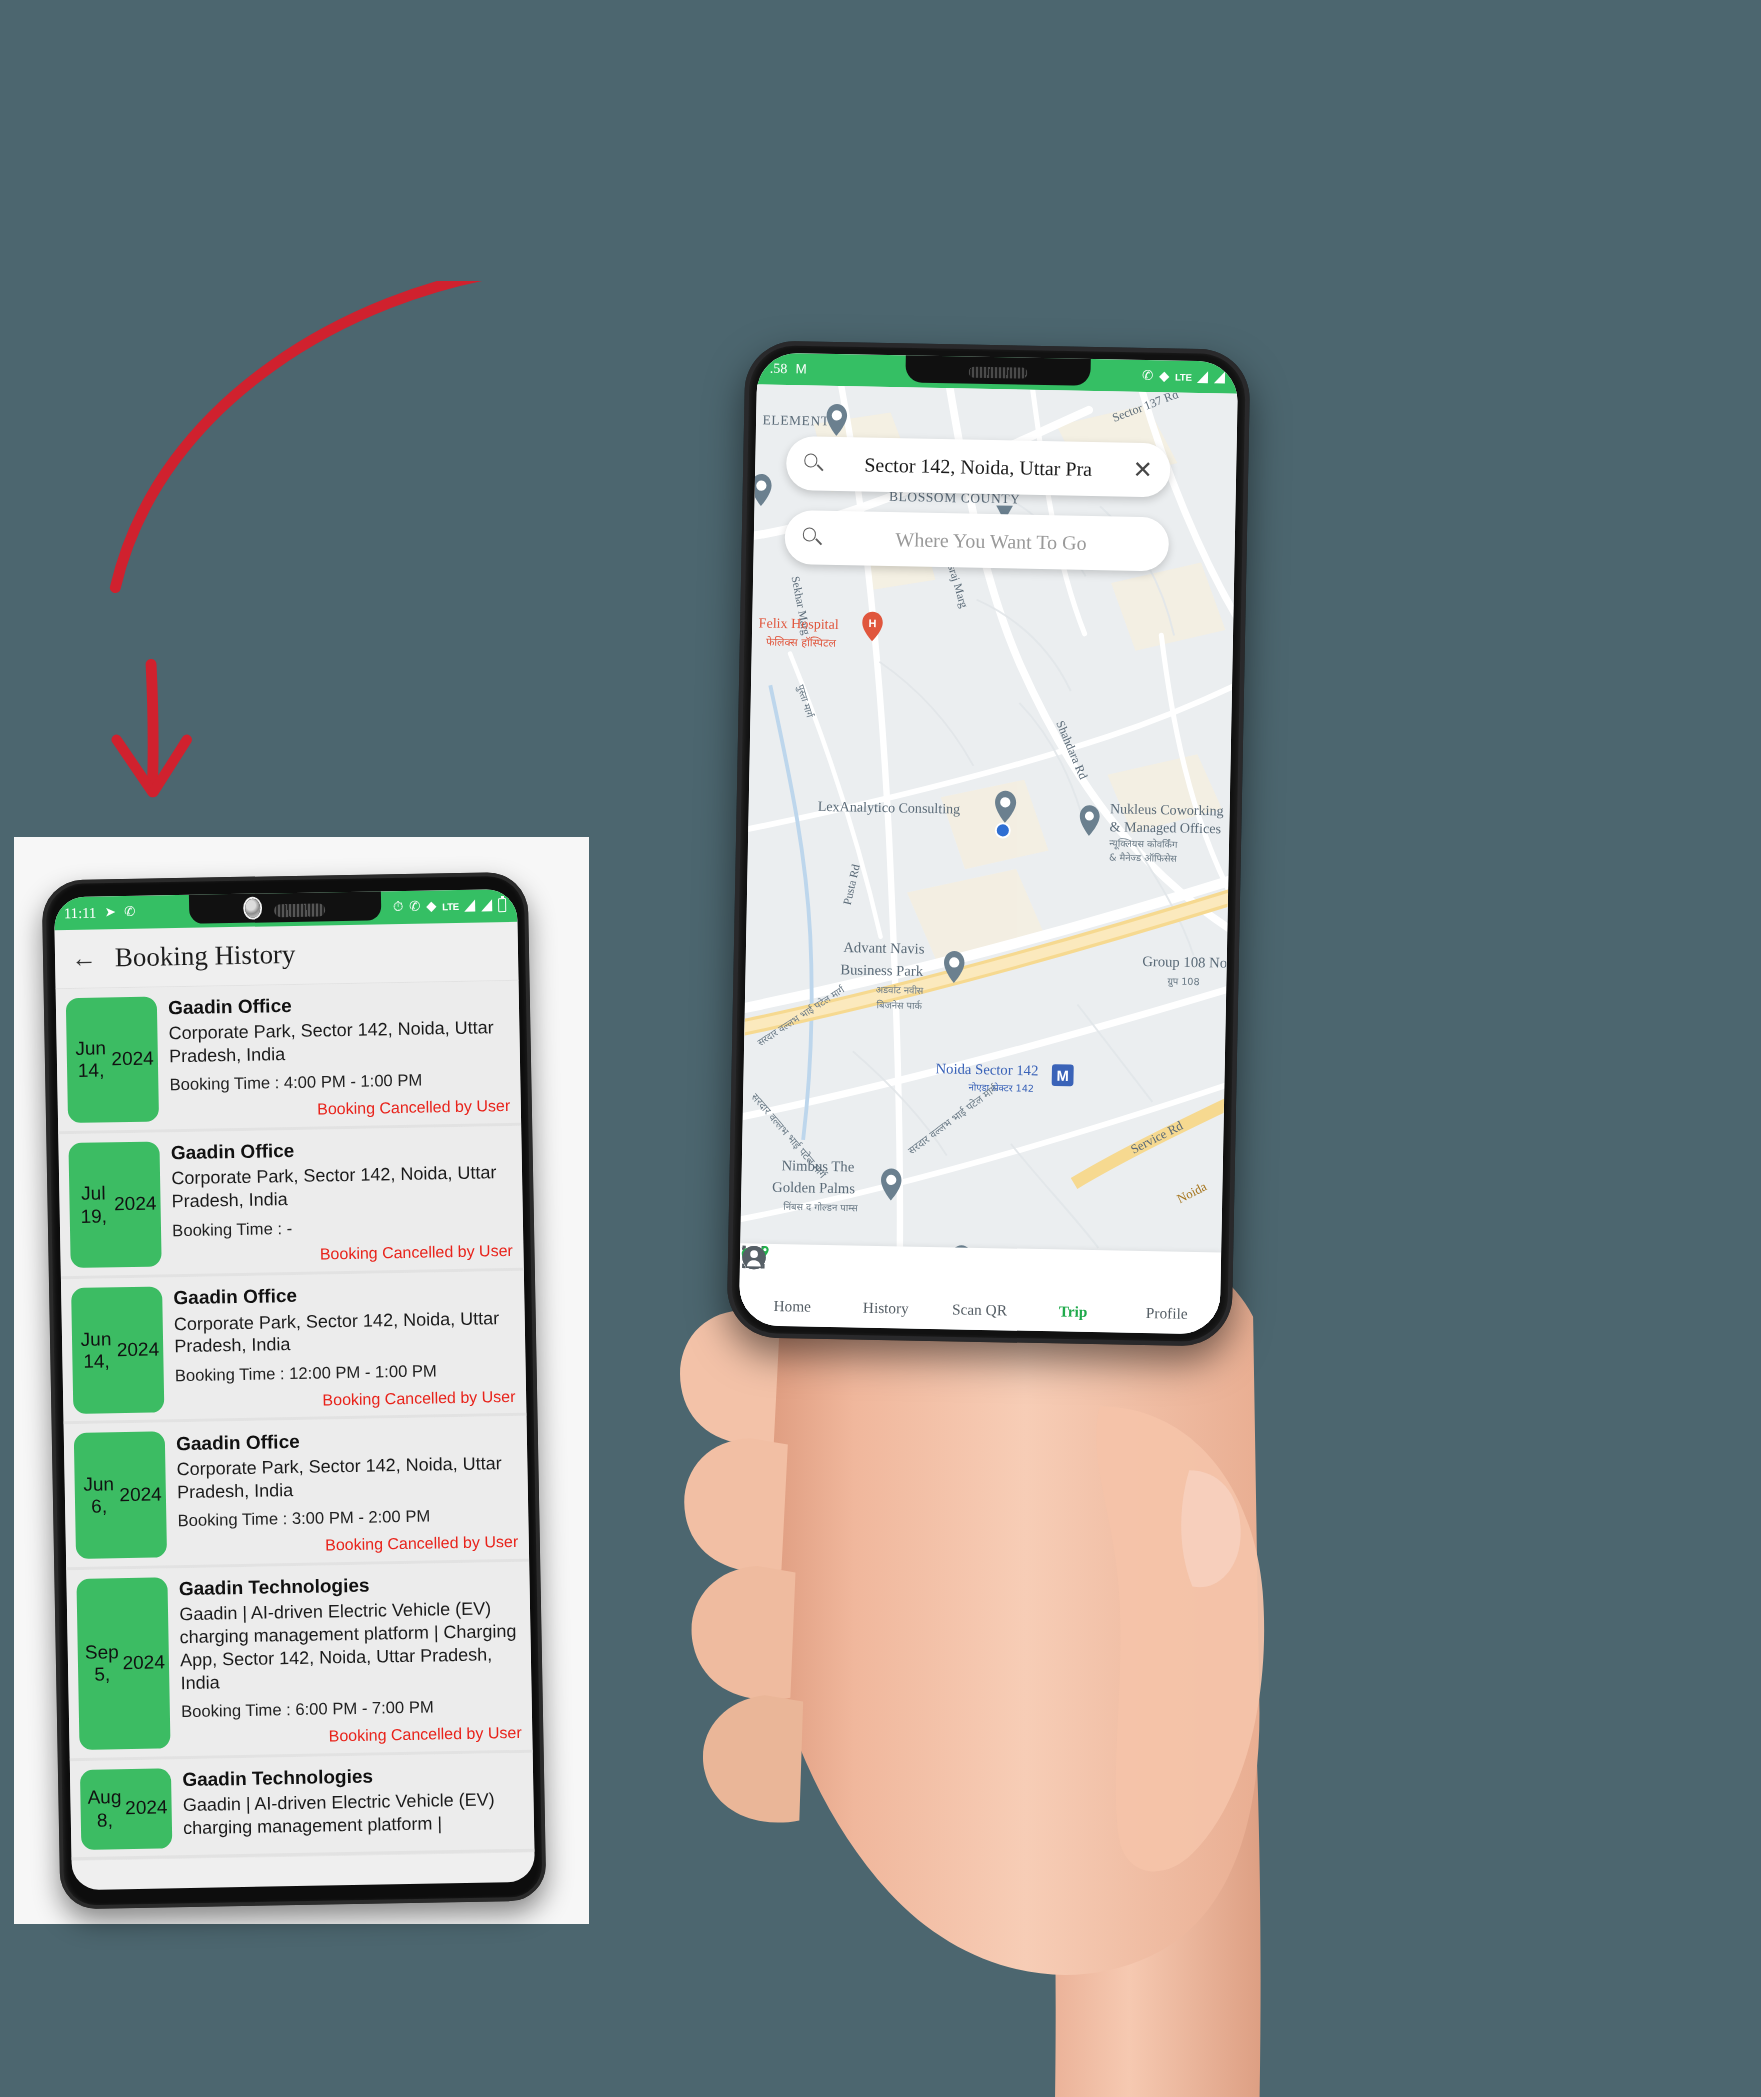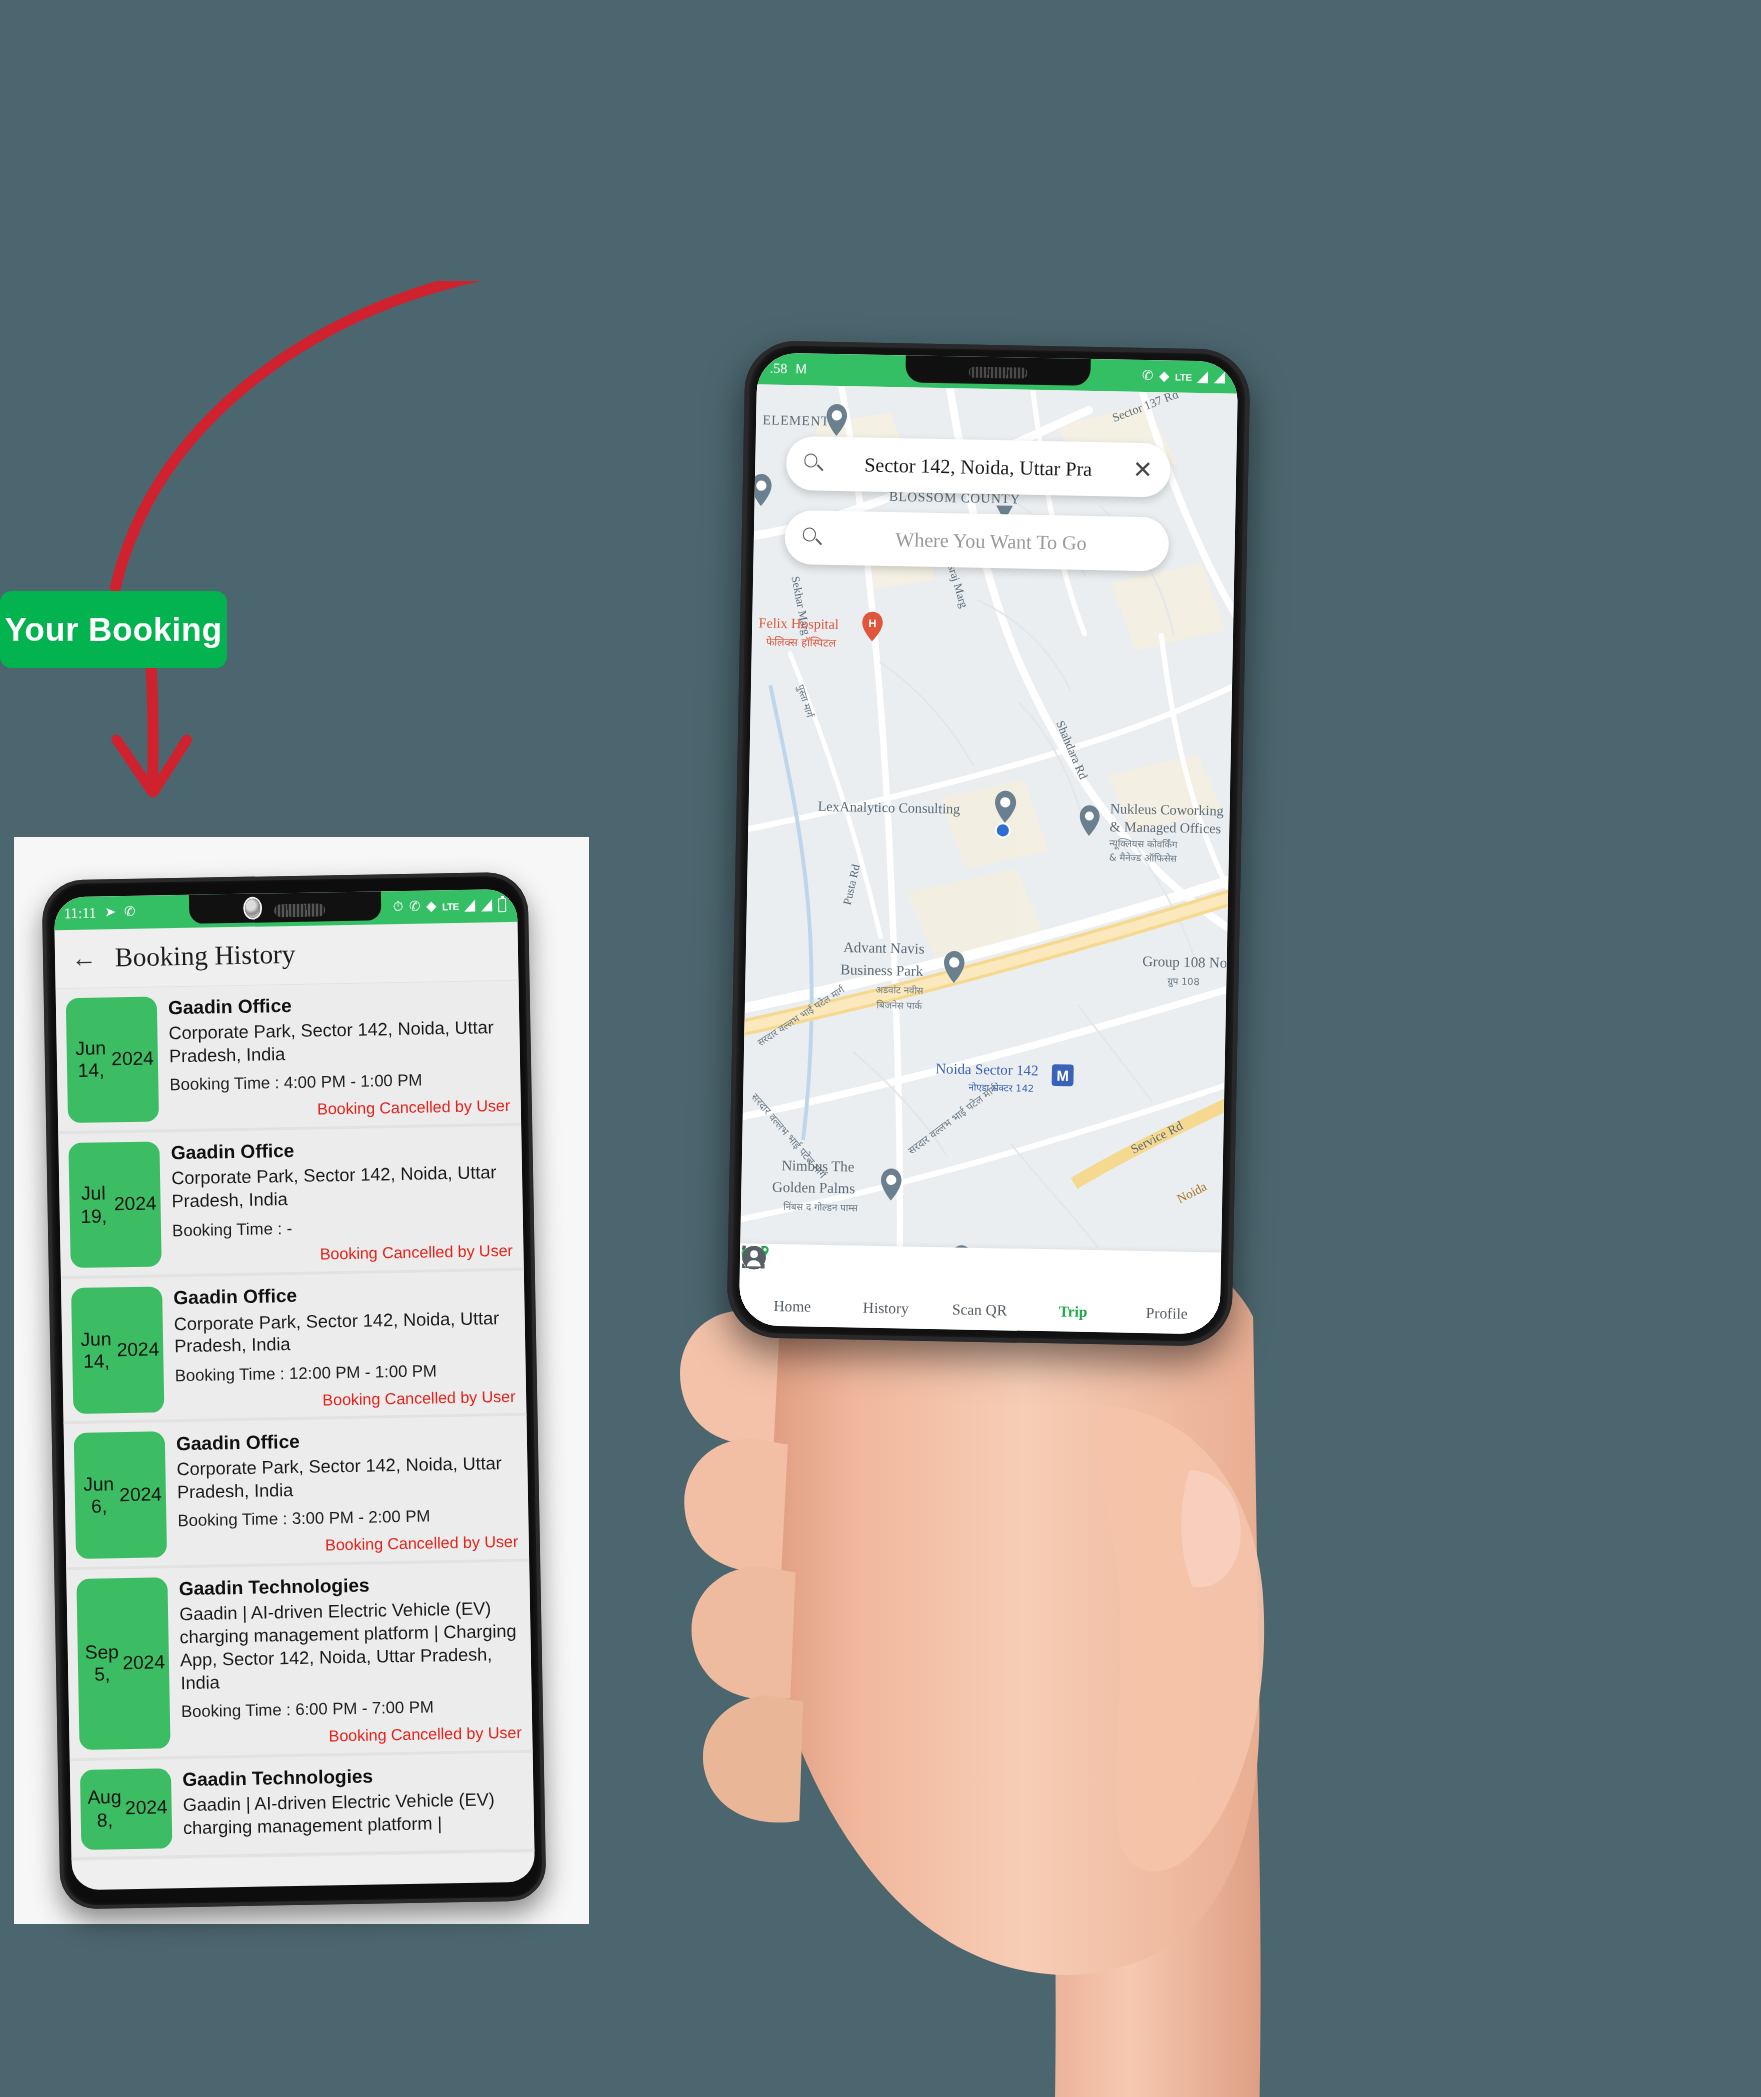--- a/index.html
+++ b/index.html
@@ -165,23 +165,20 @@
 
 <div id="stage">
 
   <svg id="arrow-svg" viewBox="0 0 1400 900">
     <path d="M180 480 C 250 180, 560 20, 790 -15" fill="none" stroke="#d0212e" stroke-width="17" stroke-linecap="round"></path>
     <path d="M236 600 C 240 680, 240 740, 238 795" fill="none" stroke="#d0212e" stroke-width="17" stroke-linecap="round"></path>
     <path d="M182 718 L 238 800" fill="none" stroke="#d0212e" stroke-width="16" stroke-linecap="round"></path>
     <path d="M292 718 L 240 800" fill="none" stroke="#d0212e" stroke-width="16" stroke-linecap="round"></path>
   </svg>
 
-  <div id="badge">
-    <span>Your Booking</span>
-  </div>
 
   <div id="left-backdrop"></div>
 
   <div id="left-phone">
     <div id="left-screen">
 
       <div class="l-statusbar">
         <div class="l-notch">
           <div class="l-cam"></div>
           <div class="l-speaker"></div>

